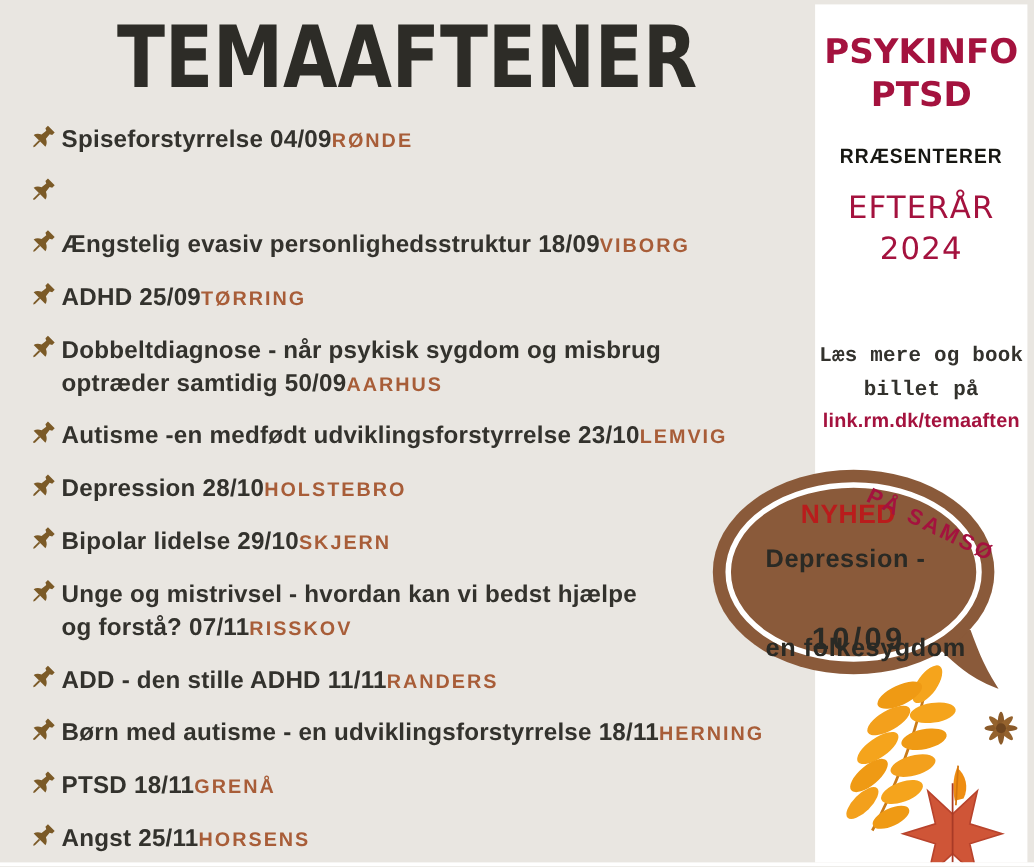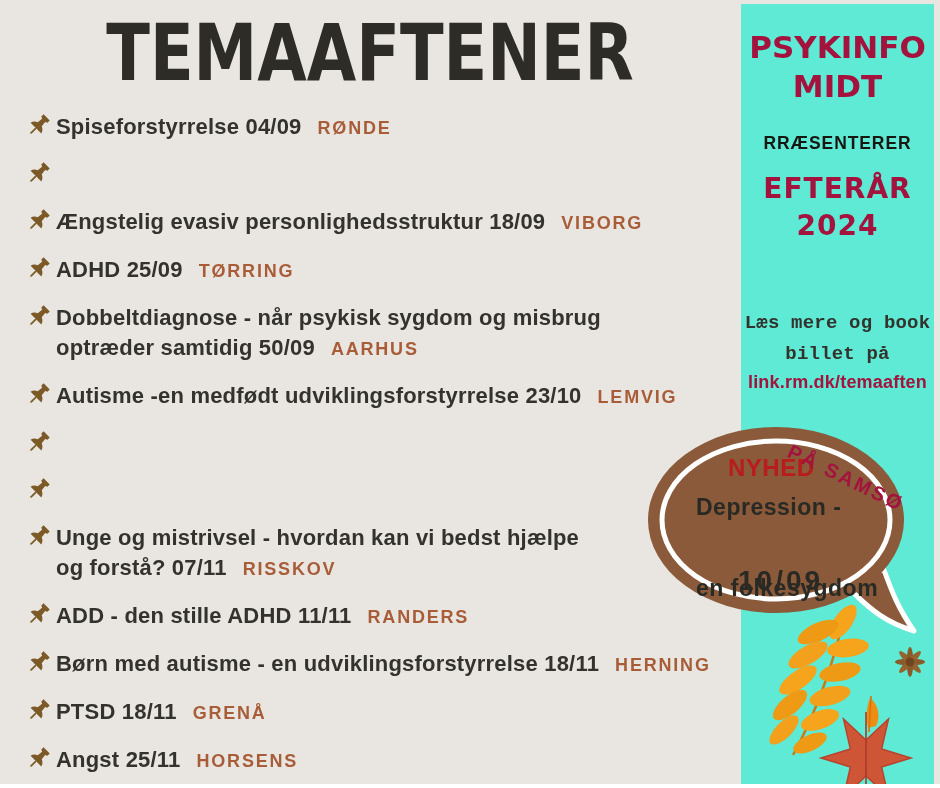--- a/index.html
+++ b/index.html
@@ -15,37 +15,37 @@
     white-space:nowrap;
   }
   
   .events{position:absolute;left:26px;top:112px;width:712px;}
   .event{display:flex;align-items:flex-start;margin-bottom:17px;}
   .pin{flex:0 0 30px;width:30px;height:30px;margin-top:0px;}
   .pin svg{width:26px;height:26px;transform:rotate(45deg);}
   .etext{font-size:22px;font-weight:bold;line-height:30px;color:#33322d;white-space:nowrap;letter-spacing:.2px;}
   .etitle{color:#33322d;text-align:center;}
   .eloc{
-    font-size:18px;font-weight:bold;letter-spacing:1.8px;color:#a85d38;margin-left:16px;
+    font-size:18px;font-weight:bold;letter-spacing:1.8px;color:#a85d38;
   }
   
   .sidebar{
-    position:absolute;left:741px;top:4px;width:193px;height:780px;background:#5eead4;
+    position:absolute;left:741px;top:4px;width:193px;height:780px;background:#ffffff;
     text-align:center;
   }
   .org{
     margin-top:24px;font-family:"DejaVu Sans",sans-serif;font-weight:800;
     font-size:31px;line-height:39px;color:#a4123e;letter-spacing:0;
   }
   .presents{
     margin-top:26px;font-size:19px;font-weight:bold;color:#171712;letter-spacing:1px;
     transform:scaleX(.92);
   }
   .season{
-    margin-top:16px;font-family:"DejaVu Sans",sans-serif;font-weight:700;
+    margin-top:16px;font-family:"DejaVu Sans",sans-serif;font-weight:400;
     font-size:28px;line-height:37px;color:#a4123e;letter-spacing:1px;
   }
   .book{
     margin-top:64px;font-size:19px;line-height:31px;color:#33322d;font-weight:bold;letter-spacing:.2px;font-family:Liberation Mono, monospace;
   }
   .link{
     margin-top:2px;font-size:18px;font-weight:bold;color:#a4123e;letter-spacing:.2px;
   }
   
   .bubble{position:absolute;left:646px;top:424px;width:300px;height:220px;z-index:3;}
@@ -110,26 +110,28 @@
             <path d="M8 2 h8 v3 l-2 1 l0.6 5 c2.4 1 4 2.8 4.4 5 H5 c0.4 -2.2 2 -4 4.4 -5 L10 6 L8 5 Z"></path>
             <path d="M11.2 16 h1.6 v6.2 l-0.8 1.3 l-0.8 -1.3 Z"></path>
           </svg></span>
         <span class="etext"><span class="etitle">Autisme -en medfødt udviklingsforstyrrelse 23/10</span><span class="eloc">LEMVIG</span></span>
       </div>
       <div class="event">
         <span class="pin"><svg viewBox="0 0 24 24" fill="#7b5a27" xmlns="http://www.w3.org/2000/svg">
             <path d="M8 2 h8 v3 l-2 1 l0.6 5 c2.4 1 4 2.8 4.4 5 H5 c0.4 -2.2 2 -4 4.4 -5 L10 6 L8 5 Z"></path>
             <path d="M11.2 16 h1.6 v6.2 l-0.8 1.3 l-0.8 -1.3 Z"></path>
           </svg></span>
-      </div>
-      <div class="event">
-        <span class="pin"><svg viewBox="0 0 24 24" fill="#7b5a27" xmlns="http://www.w3.org/2000/svg">
-            <path d="M8 2 h8 v3 l-2 1 l0.6 5 c2.4 1 4 2.8 4.4 5 H5 c0.4 -2.2 2 -4 4.4 -5 L10 6 L8 5 Z"></path>
-            <path d="M11.2 16 h1.6 v6.2 l-0.8 1.3 l-0.8 -1.3 Z"></path>
-          </svg></span>
+        <span class="etext"><span class="etitle">Depression 28/10</span><span class="eloc">HOLSTEBRO</span></span>
+      </div>
+      <div class="event">
+        <span class="pin"><svg viewBox="0 0 24 24" fill="#7b5a27" xmlns="http://www.w3.org/2000/svg">
+            <path d="M8 2 h8 v3 l-2 1 l0.6 5 c2.4 1 4 2.8 4.4 5 H5 c0.4 -2.2 2 -4 4.4 -5 L10 6 L8 5 Z"></path>
+            <path d="M11.2 16 h1.6 v6.2 l-0.8 1.3 l-0.8 -1.3 Z"></path>
+          </svg></span>
+        <span class="etext"><span class="etitle">Bipolar lidelse 29/10</span><span class="eloc">SKJERN</span></span>
       </div>
       <div class="event">
         <span class="pin"><svg viewBox="0 0 24 24" fill="#7b5a27" xmlns="http://www.w3.org/2000/svg">
             <path d="M8 2 h8 v3 l-2 1 l0.6 5 c2.4 1 4 2.8 4.4 5 H5 c0.4 -2.2 2 -4 4.4 -5 L10 6 L8 5 Z"></path>
             <path d="M11.2 16 h1.6 v6.2 l-0.8 1.3 l-0.8 -1.3 Z"></path>
           </svg></span>
         <span class="etext"><span class="etitle">Unge og mistrivsel - hvordan kan vi bedst hjælpe</span><br><span class="etitle">og forstå? 07/11</span><span class="eloc">RISSKOV</span></span>
       </div>
       <div class="event">
         <span class="pin"><svg viewBox="0 0 24 24" fill="#7b5a27" xmlns="http://www.w3.org/2000/svg">
@@ -157,21 +159,21 @@
             <path d="M8 2 h8 v3 l-2 1 l0.6 5 c2.4 1 4 2.8 4.4 5 H5 c0.4 -2.2 2 -4 4.4 -5 L10 6 L8 5 Z"></path>
             <path d="M11.2 16 h1.6 v6.2 l-0.8 1.3 l-0.8 -1.3 Z"></path>
           </svg></span>
         <span class="etext"><span class="etitle">Angst 25/11</span><span class="eloc">HORSENS</span></span>
       </div>
     </div>
 
   <div class="sidebar">
     <div class="org">
       <div>PSYKINFO</div>
-      <div>MIDT</div>
+      <div>PTSD</div>
     </div>
     <div class="presents">RRÆSENTERER</div>
     <div class="season">
       <div>EFTERÅR</div>
       <div>2024</div>
     </div>
     <div class="book">
       <div>Læs mere og book</div>
       <div>billet på</div>
     </div>

